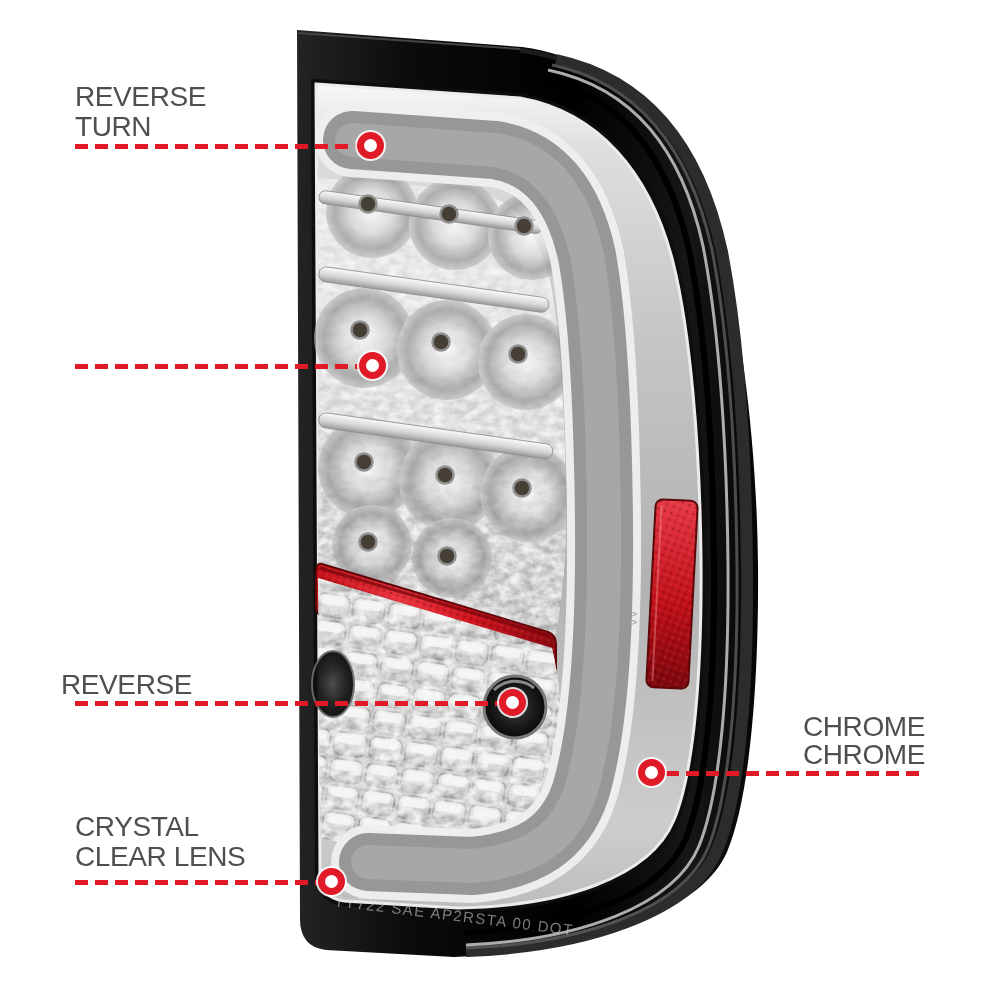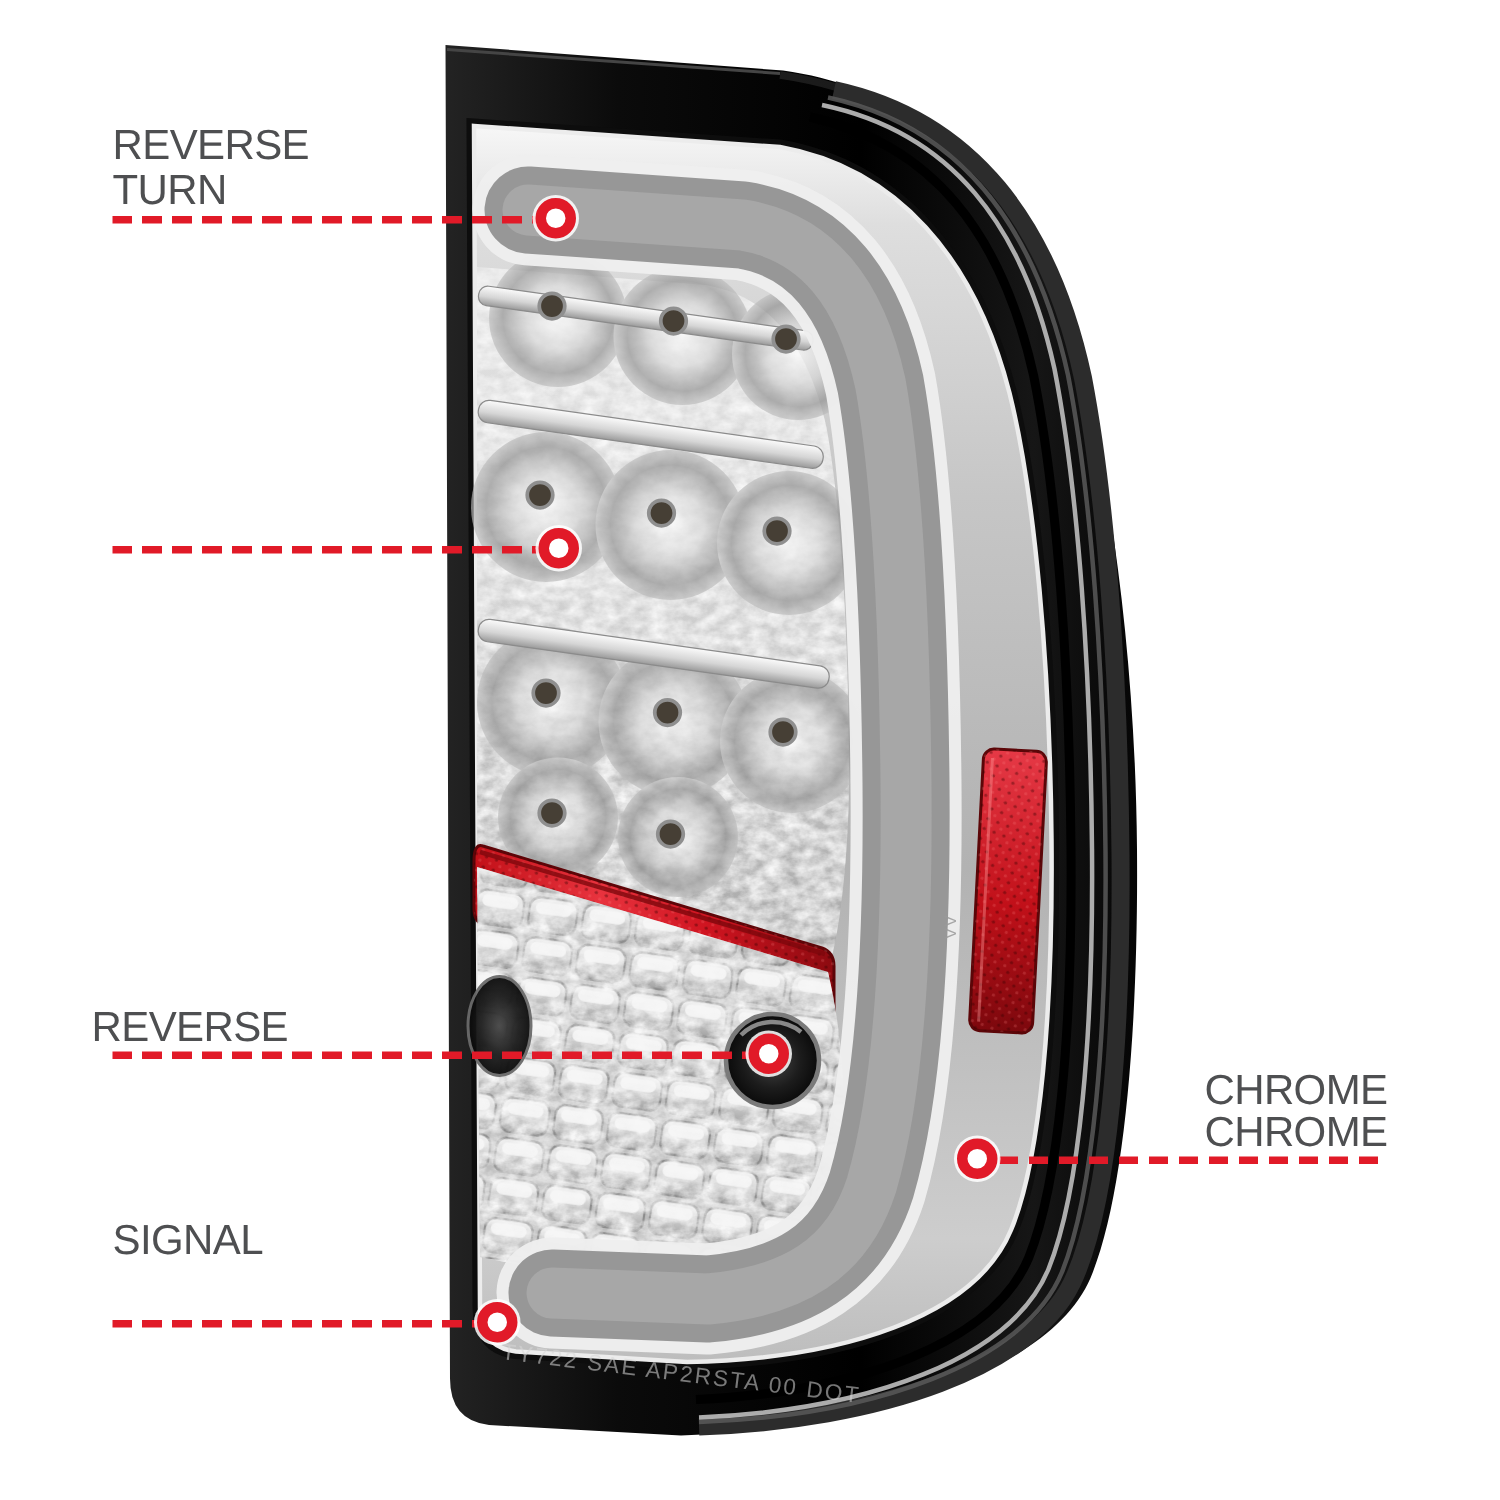--- a/index.html
+++ b/index.html
@@ -208,21 +208,22 @@
   <div>
     <div class="callout-label" style="left:61px;top:670px">
       <div>REVERSE</div>
     </div>
     <div class="dash" style="left:75px;top:701px;width:425px"></div>
     <div class="dot" style="left:499px;top:689px"></div>
   </div>
 
   <div>
     <div class="callout-label" style="left:75px;top:812px">
-      <div>SIGNAL</div>
+      <div>CRYSTAL</div>
+      <div>CLEAR LENS</div>
     </div>
     <div class="dash" style="left:75px;top:880px;width:245px"></div>
     <div class="dot" style="left:318px;top:868px"></div>
   </div>
 
   <div>
     <div class="callout-label right" style="right:75px;top:713px">
       <div>CHROME</div>
       <div>CHROME</div>
     </div>

